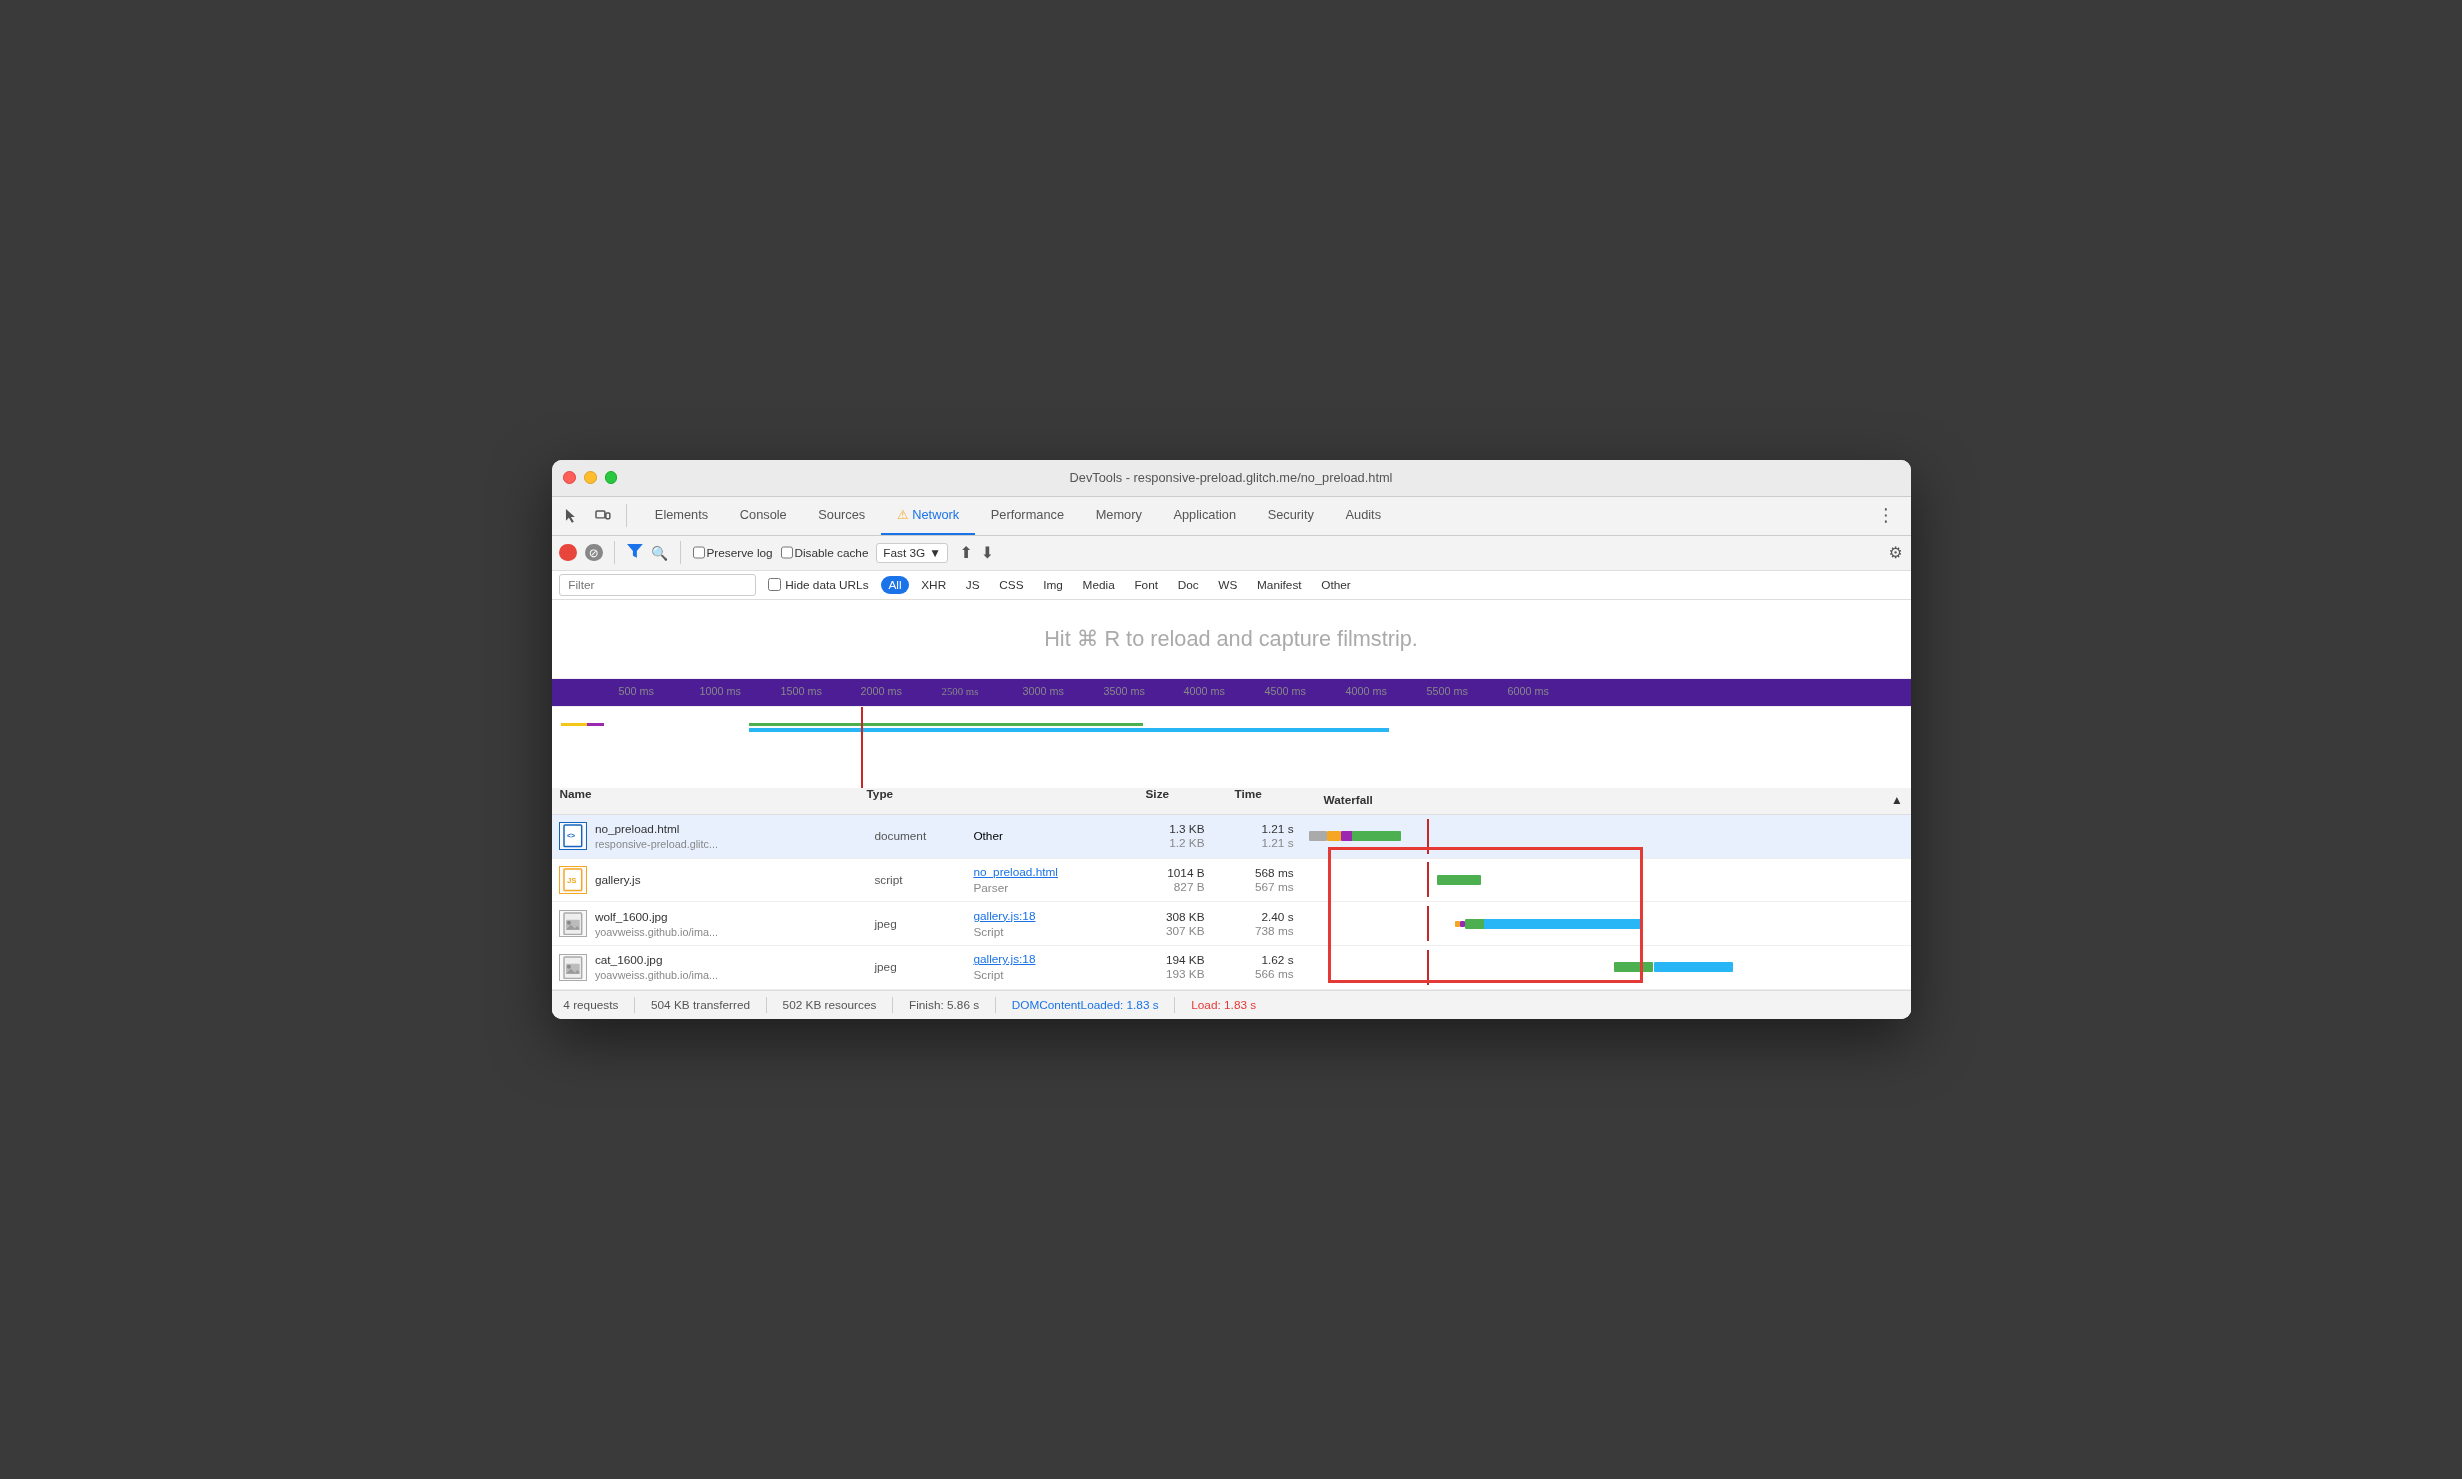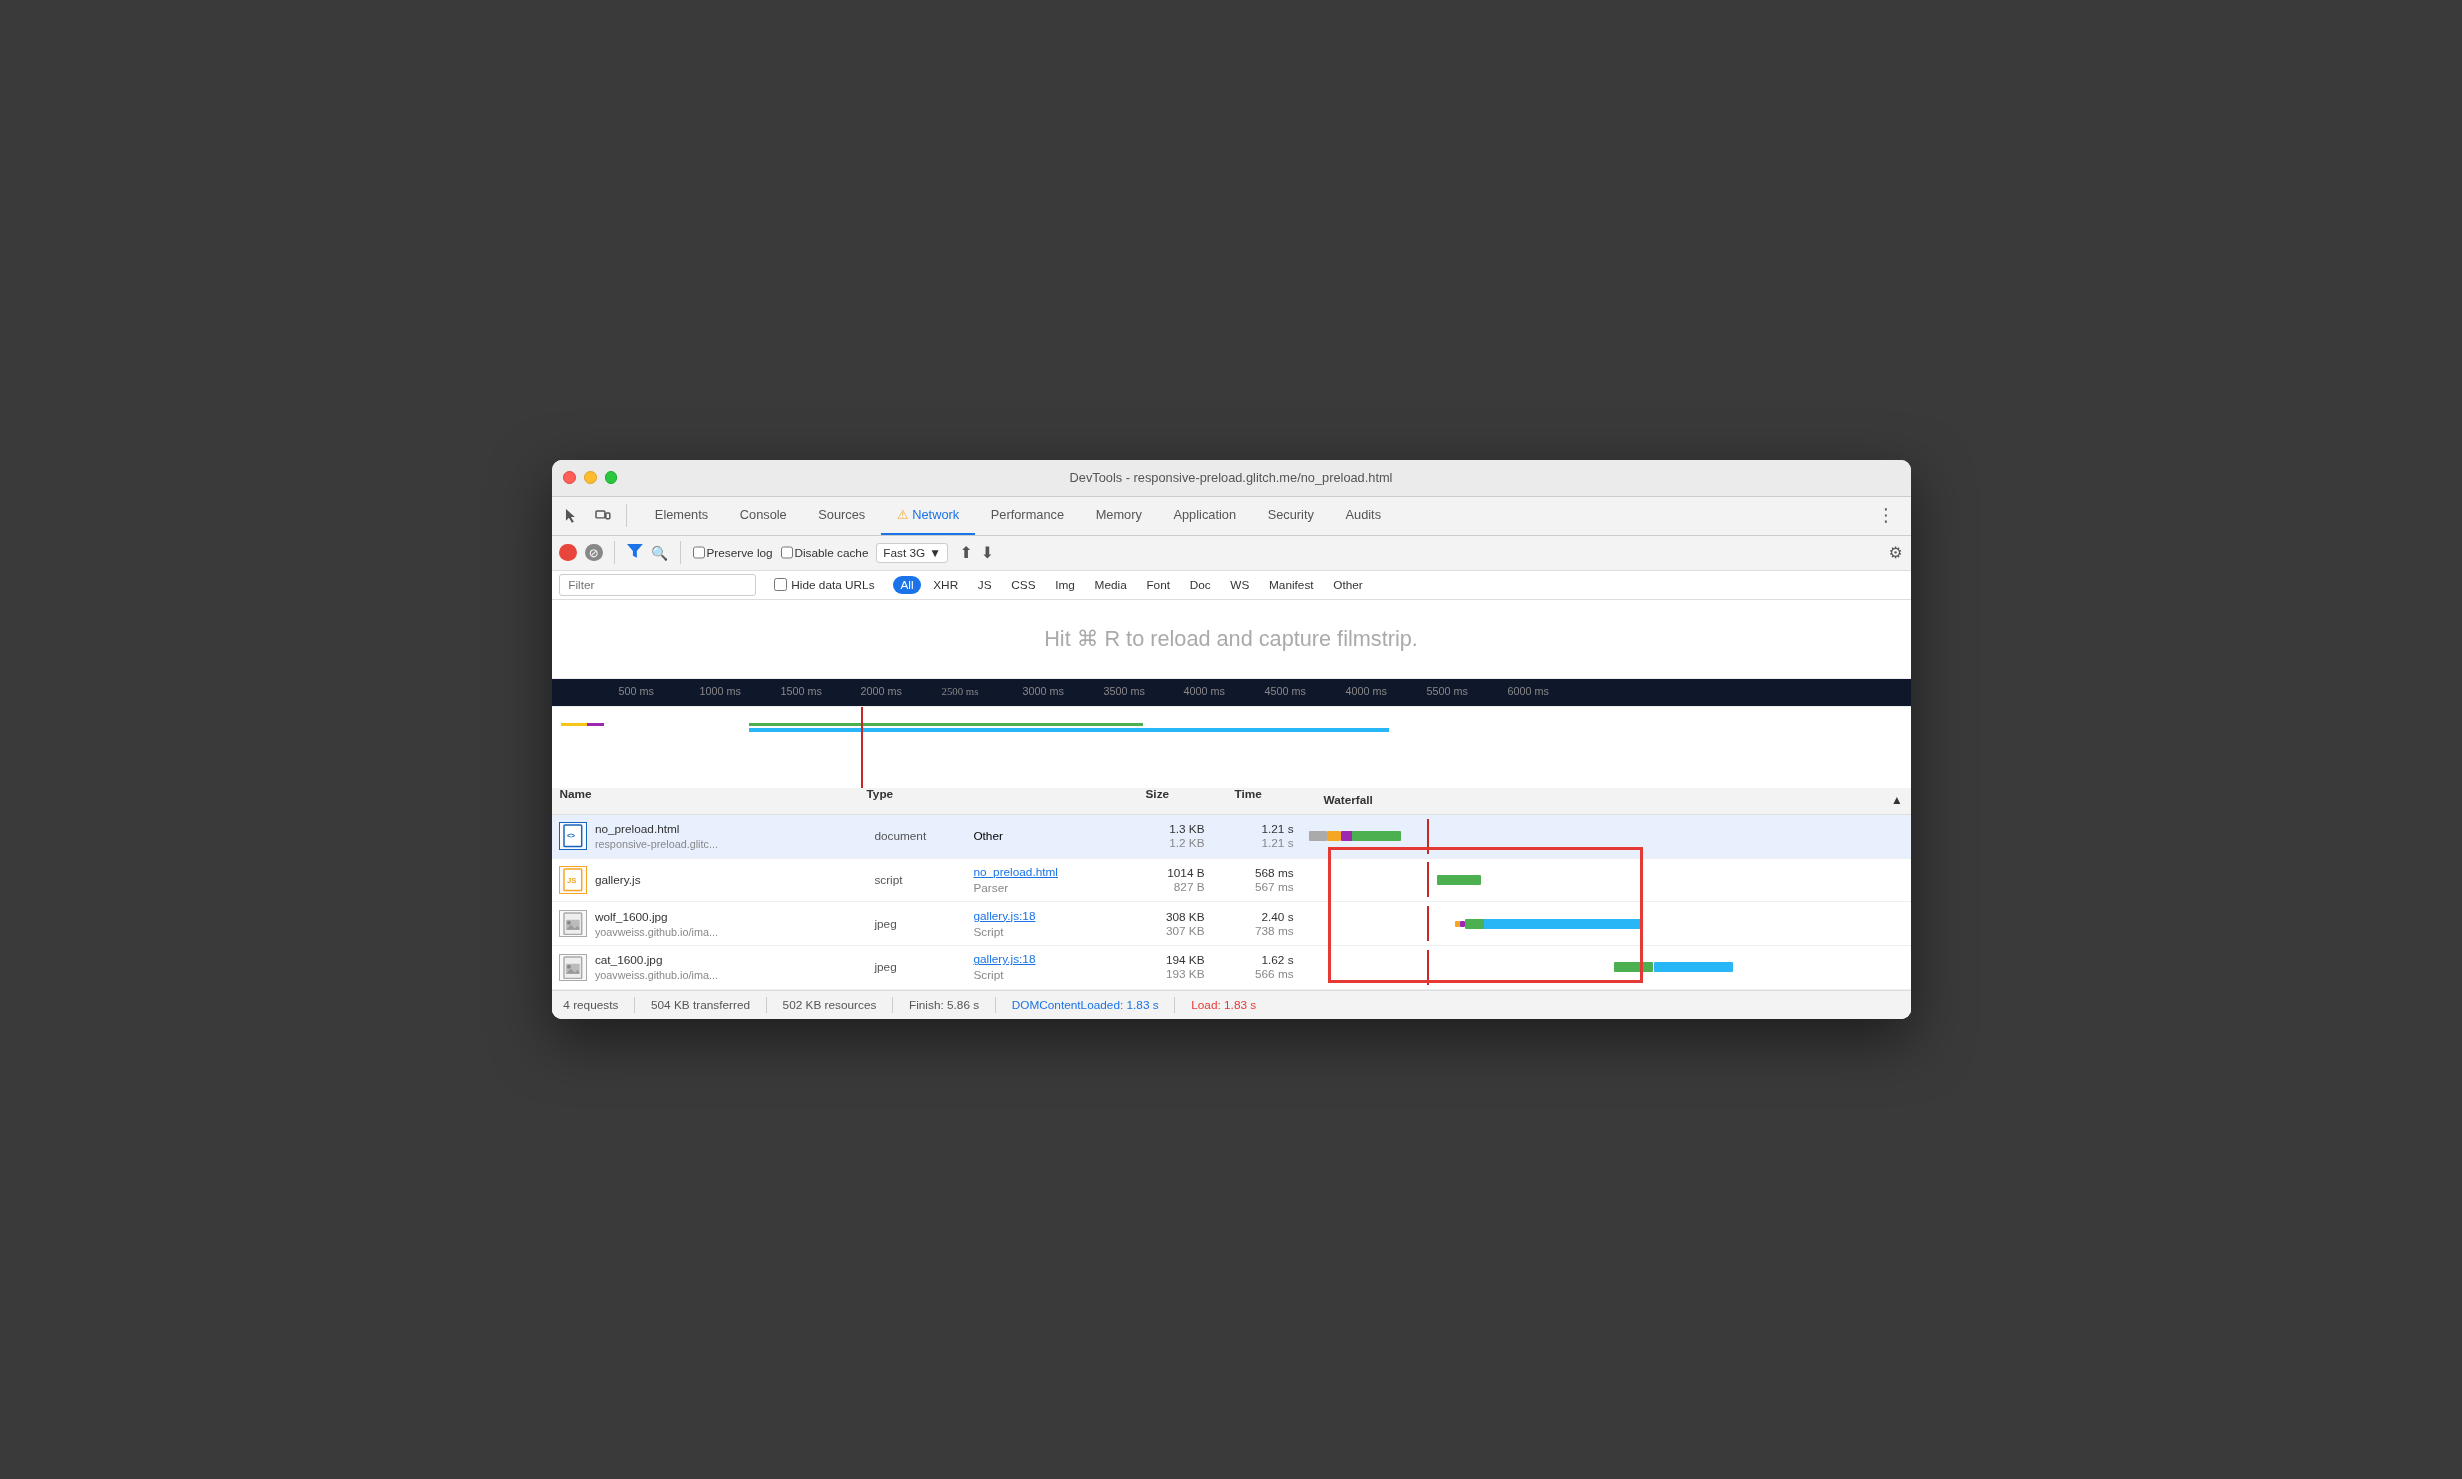--- a/index.html
+++ b/index.html
@@ -190,21 +190,21 @@
       cursor: pointer;
     }
     
     .filter-bar {
       background: #fff;
       border-bottom: 1px solid #ddd;
       display: flex;
       align-items: center;
       padding: 0 7.9px;
       height: 29.6px;
-      gap: 18px;
+      gap: 12px;
     }
     .filter-input {
       width: 197px;
       height: 21.7px;
       border: 1px solid #ccc;
       border-radius: 3px;
       padding: 0 7.9px;
       font-size: 11.8px;
       color: #333;
       outline: none;
@@ -243,21 +243,21 @@
       align-items: center;
       justify-content: center;
       border-bottom: 1px solid #eee;
     }
     .filmstrip-msg {
       font-size: 21.7px;
       color: #aaa;
     }
     
     .timeline-area {
-      background: #0f172a;
+      background: #4c1d95;
       border-bottom: 1px solid #ddd;
       position: relative;
       height: 108px;
     }
     .timeline-ruler {
       height: 27.6px;
       border-bottom: 1px solid #eee;
       display: flex;
       align-items: center;
       position: relative;

